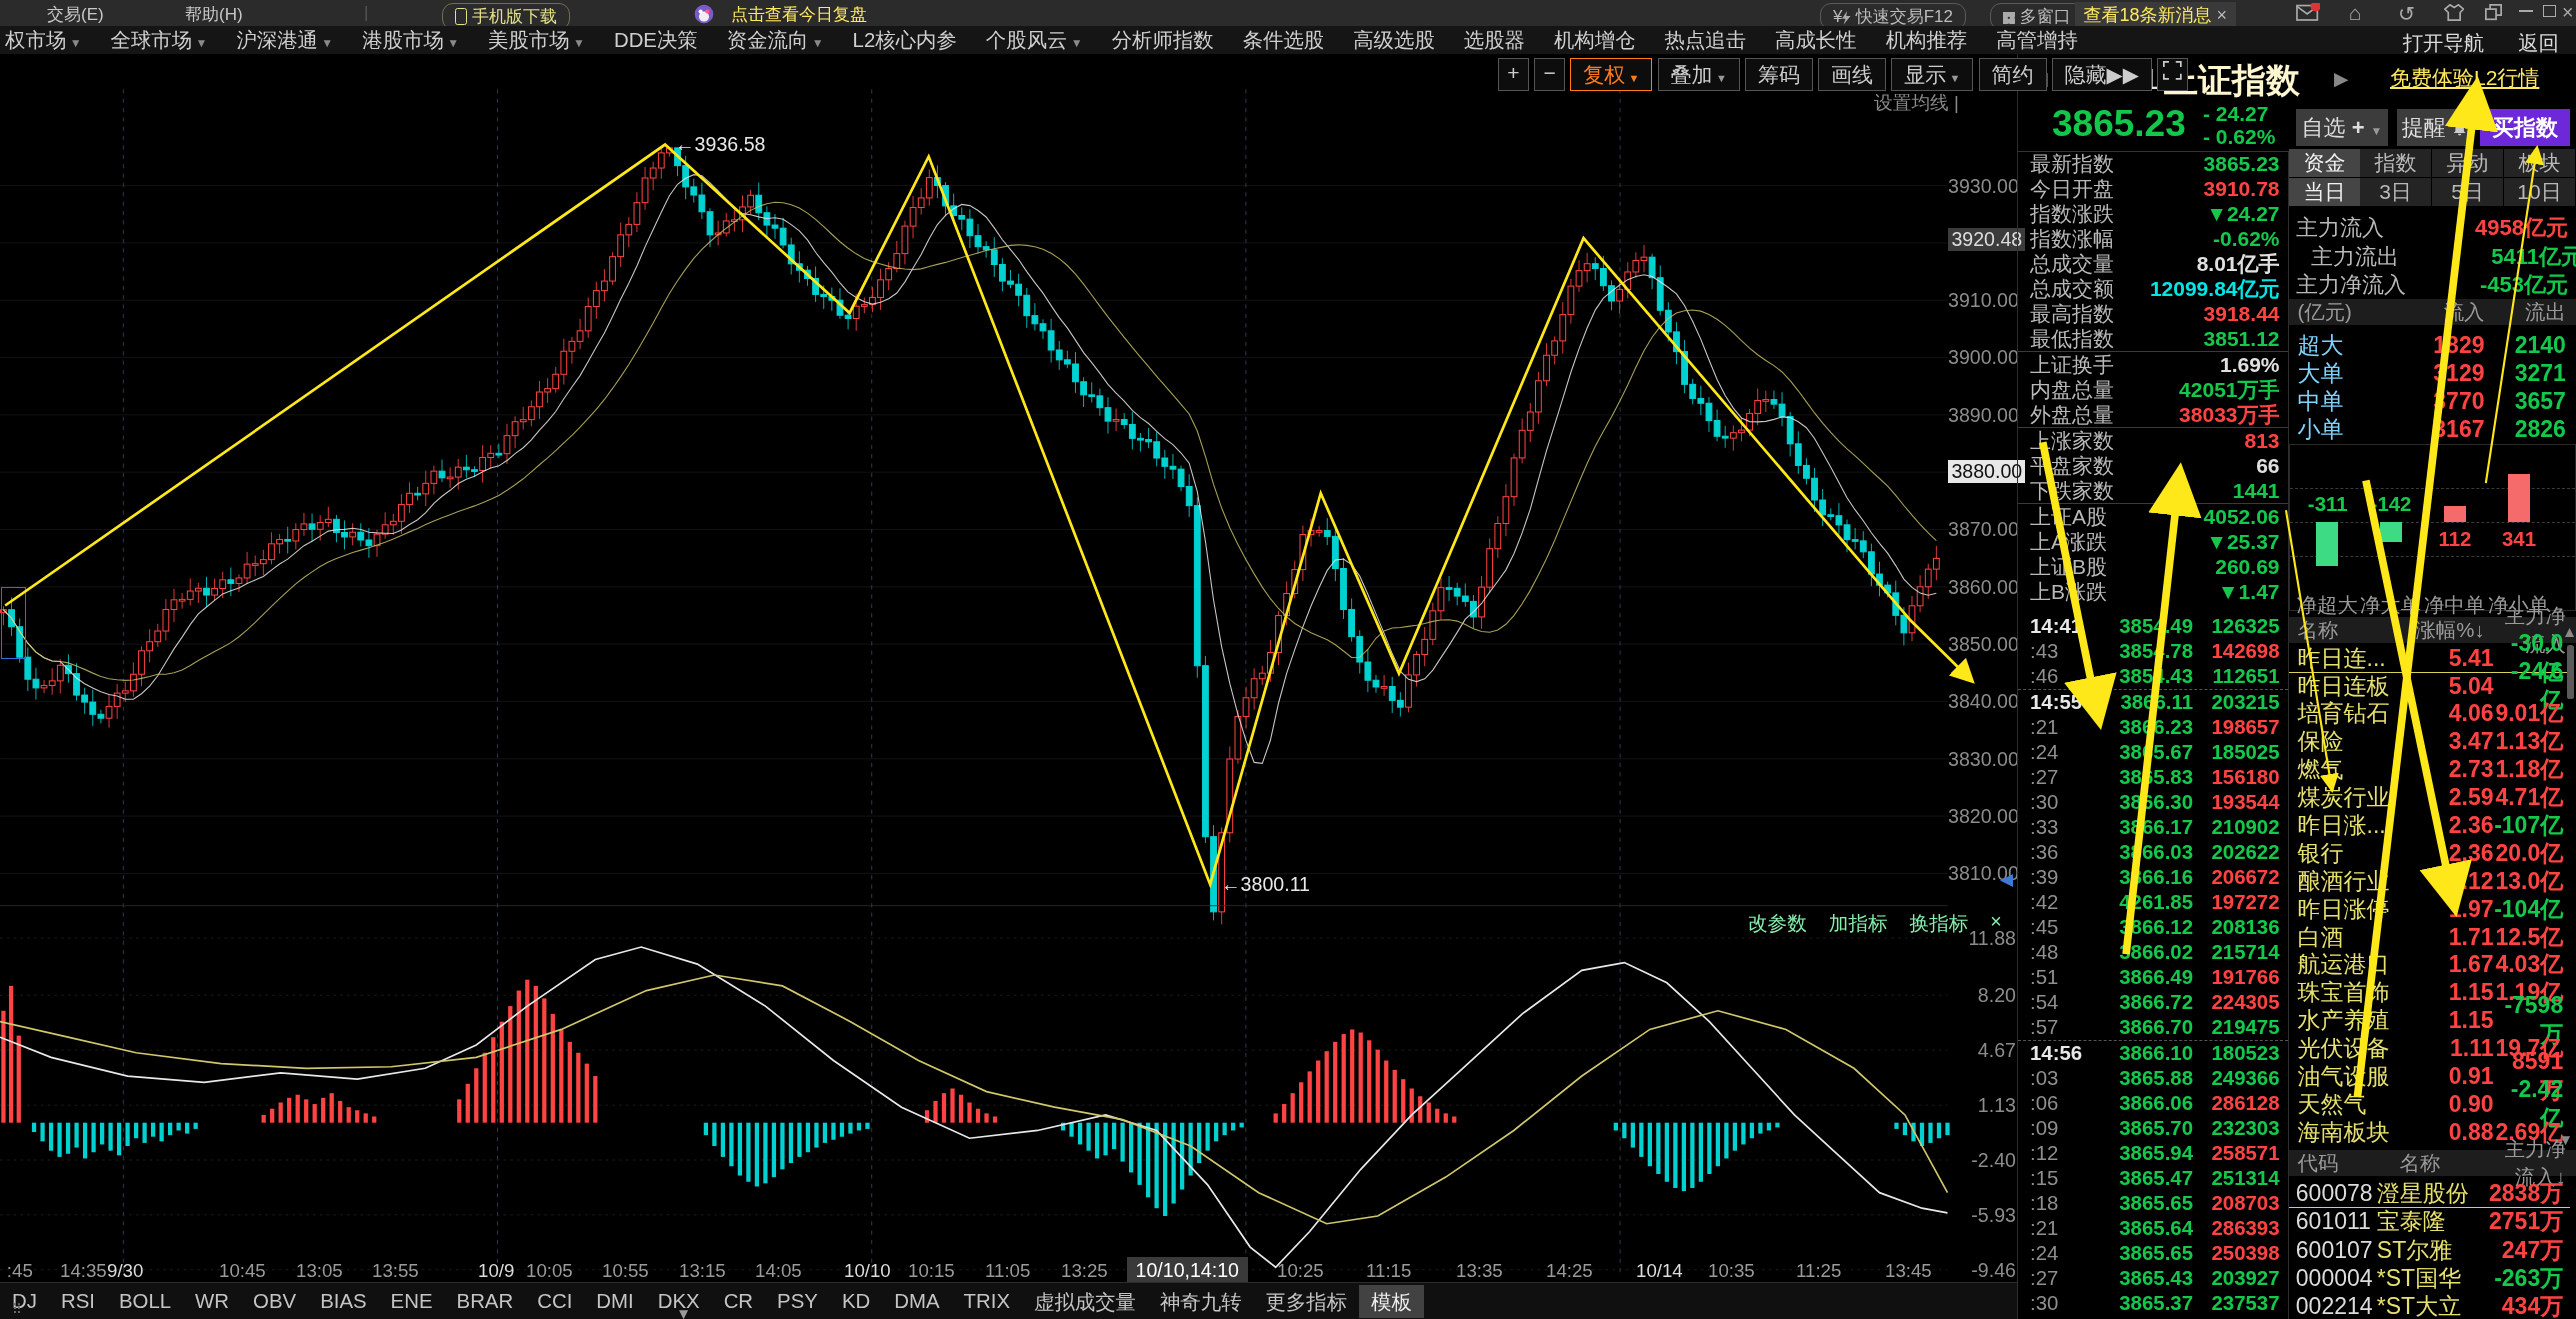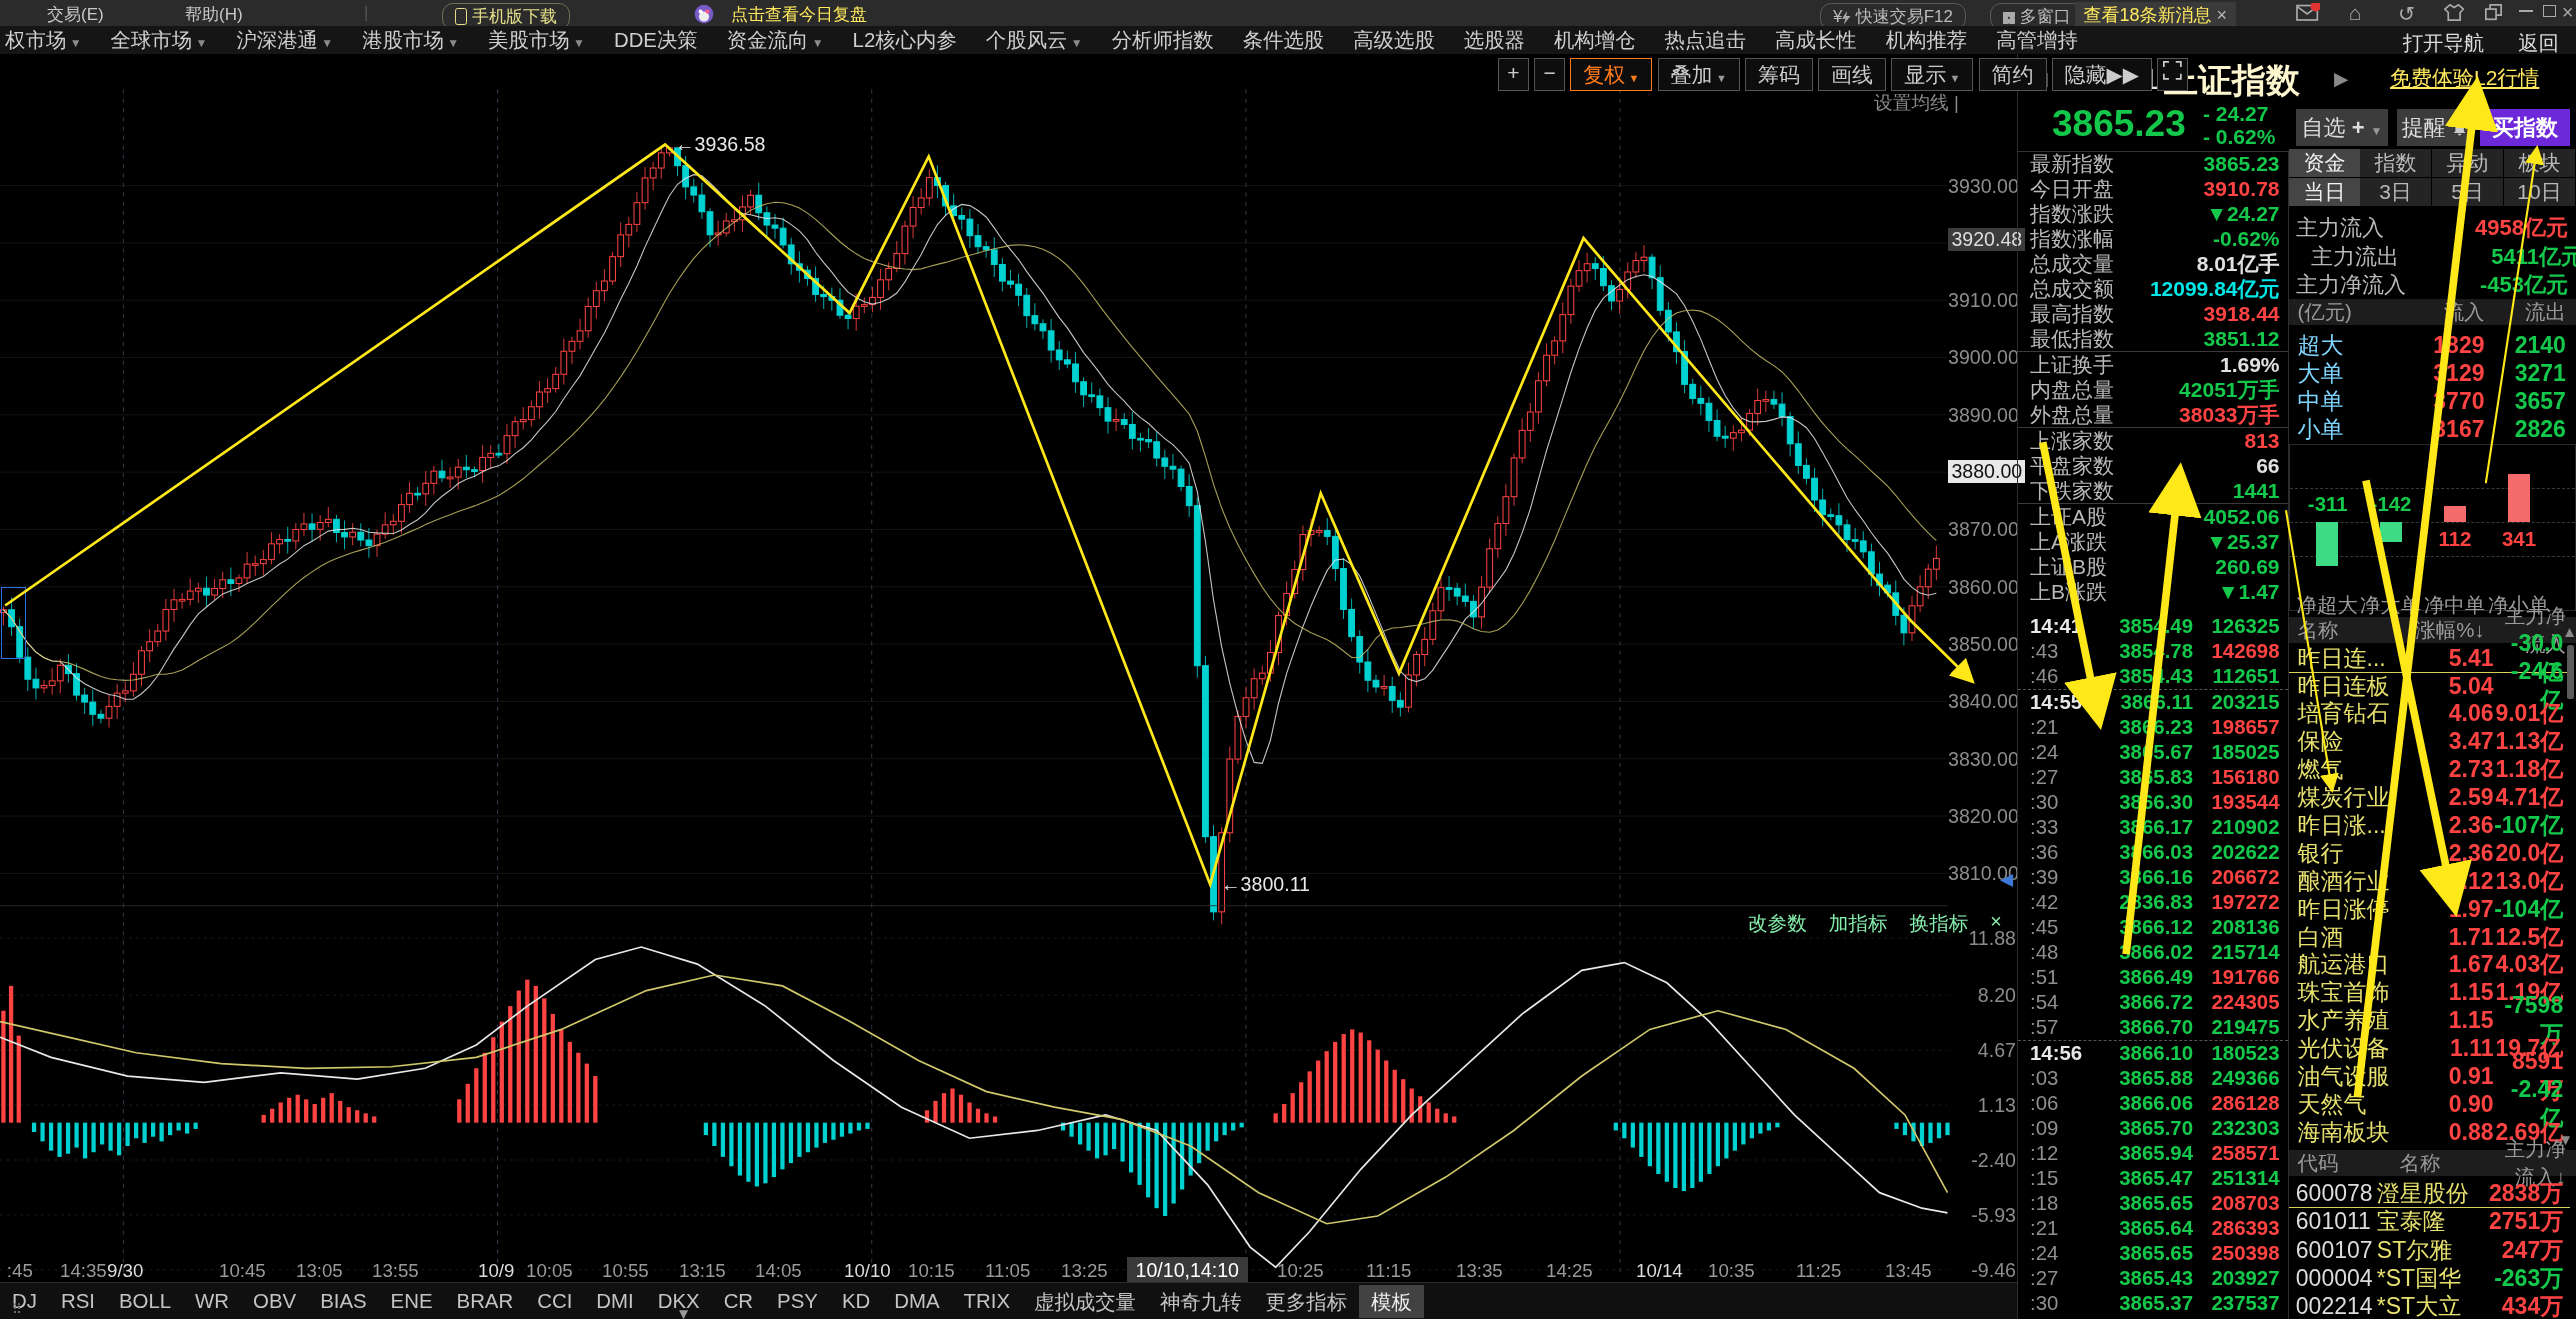--- a/index.html
+++ b/index.html
@@ -1105,21 +1105,21 @@
         <span class="tp c-g">3866.03</span>
         <span class="tv c-g">202622</span>
       </div>
       <div class="trow">
         <span class="tt">:39</span>
         <span class="tp c-g">3866.16</span>
         <span class="tv c-r">206672</span>
       </div>
       <div class="trow">
         <span class="tt">:42</span>
-        <span class="tp c-g">2836.83</span>
+        <span class="tp c-g">4261.85</span>
         <span class="tv c-r">197272</span>
       </div>
       <div class="trow">
         <span class="tt">:45</span>
         <span class="tp c-g">3866.12</span>
         <span class="tv c-g">208136</span>
       </div>
       <div class="trow">
         <span class="tt">:48</span>
         <span class="tp c-g">3866.02</span>

